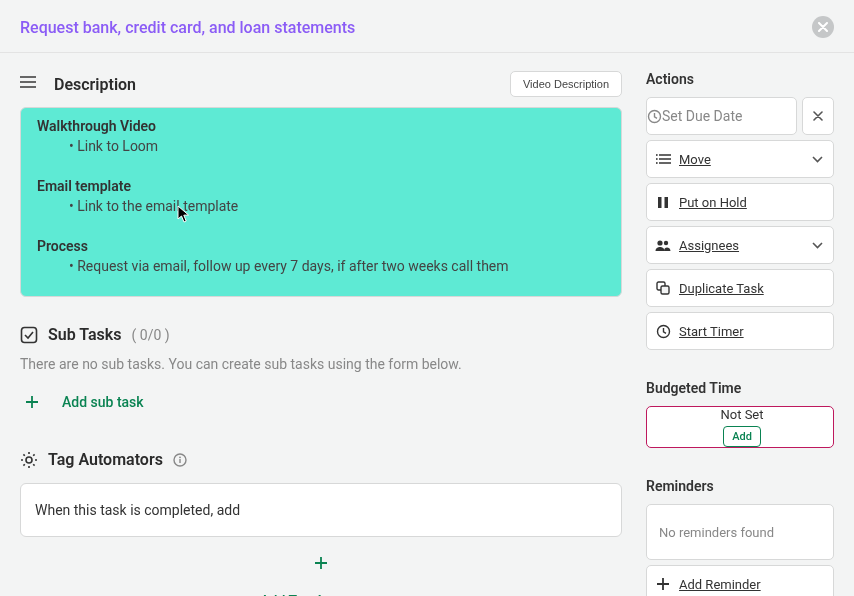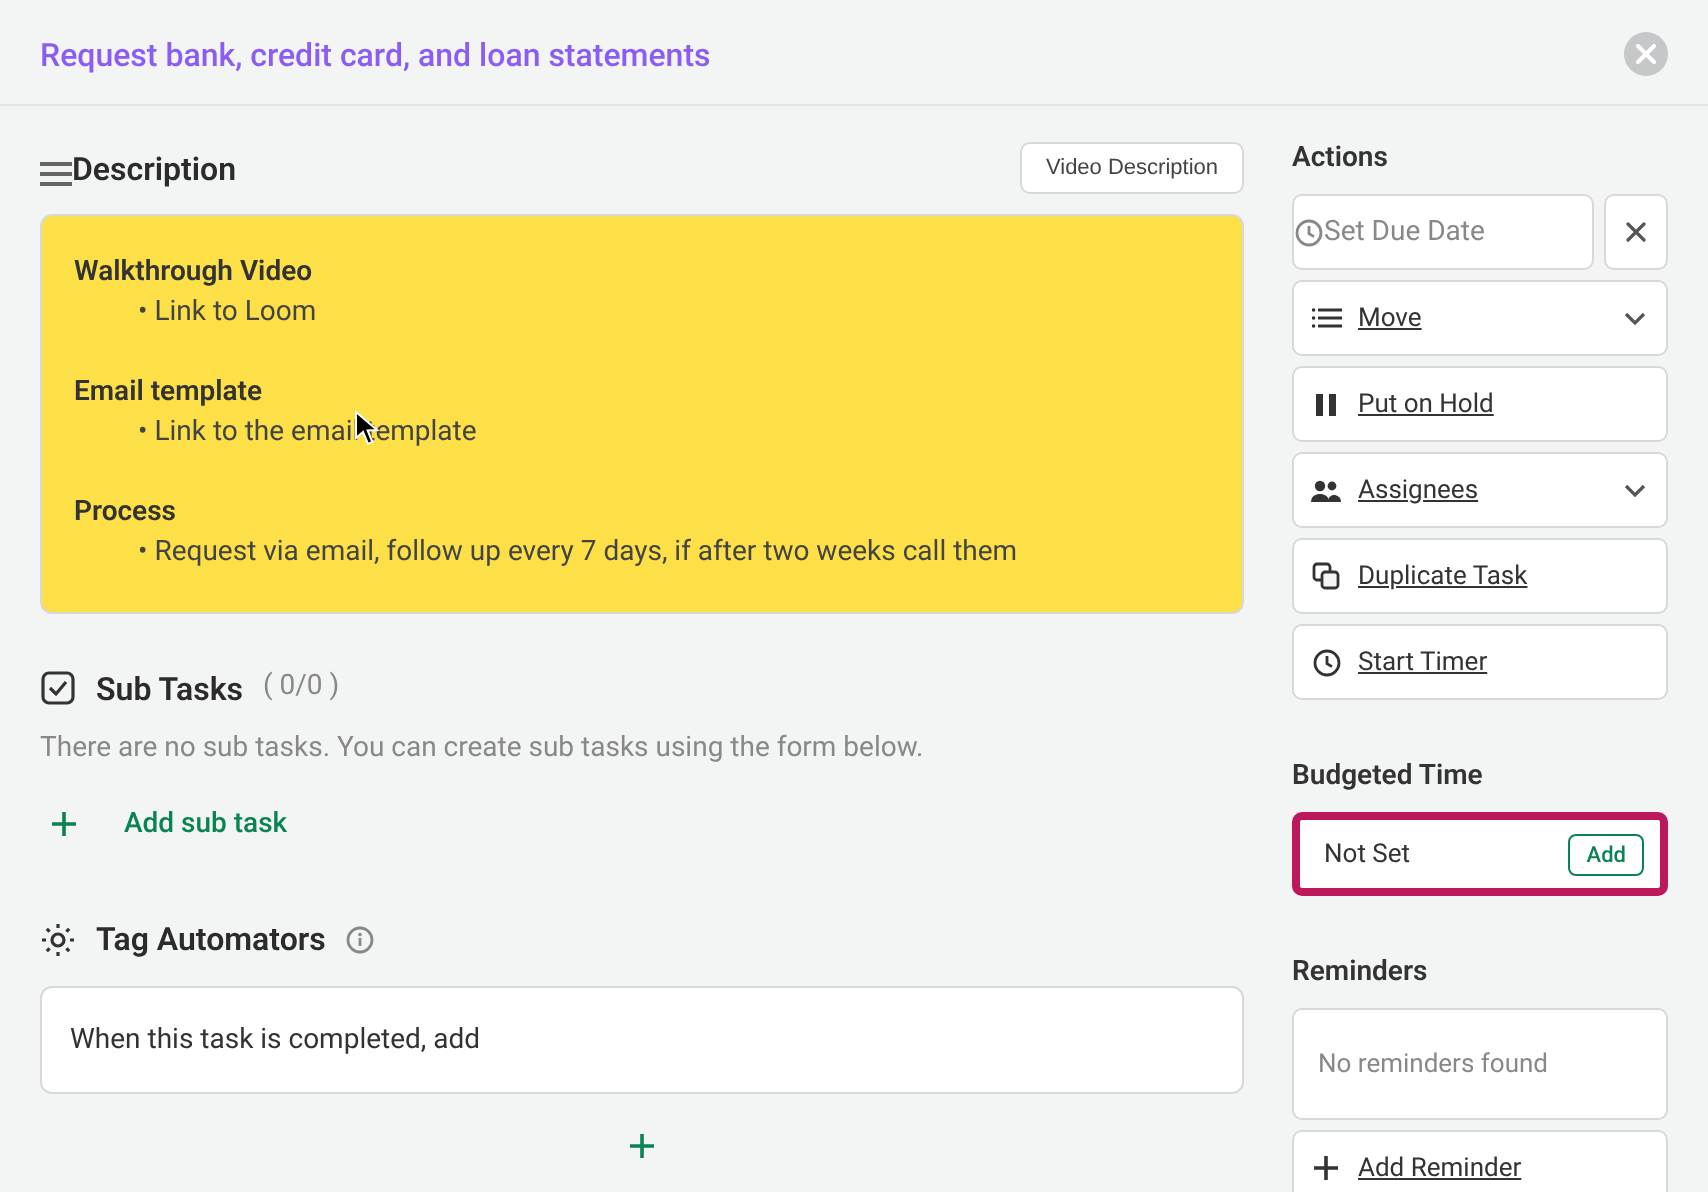--- a/index.html
+++ b/index.html
@@ -43,49 +43,50 @@
     .side-col { width: 188px; }
 
     .section-header {
       display: flex;
       align-items: center;
       justify-content: space-between;
       margin-bottom: 10px;
     }
     .section-title-wrap {
       display: flex;
-      align-items: flex-end;
-      gap: 0;
+      align-items: flex-start;
+      gap: 18px;
     }
     .section-title {
       font-size: 16px;
       font-weight: 600;
       color: #2b2b2b;
     }
     .edit-desc-btn {
       border: 1px solid #d7d8d8;
       background: #fff;
       border-radius: 5px;
       padding: 6px 12px;
       font-size: 11px;
       color: #444;
       cursor: pointer;
     }
     .description-box {
       border: 1px solid #d7d8d8;
-      background: #fde047;
+      background: #5eead4;
       border-radius: 6px;
-      padding: 20px 16px 18px 16px;
+      padding: 10px 16px 18px 16px;
     }
     .desc-h { font-weight: 600; font-size: 14px; color: #333; margin-bottom: 4px; }
     .desc-li { font-size: 14px; color: #444; padding-left: 32px; margin-bottom: 4px; }
     .desc-sep { height: 20px; }
 
     .subtasks-header {
       display: flex;
+      align-items: center;
       gap: 10px;
       margin-top: 28px;
       margin-bottom: 12px;
     }
     .subtasks-count { font-size: 14px; color: #888; }
     .subtasks-empty { font-size: 14px; color: #888; margin-bottom: 18px; }
     .add-link {
       display: flex;
       align-items: center;
       gap: 24px;
@@ -160,30 +161,31 @@
       background: #fff;
       border-radius: 5px;
       height: 38px;
       display: flex;
       align-items: center;
       justify-content: center;
       cursor: pointer;
     }
     .side-section { margin-top: 30px; }
     .budget-row {
-      border: 4px solid #be185d;
+      border: 1px solid #be185d;
       background: #fff;
       border-radius: 5px;
       height: 42px;
       display: flex;
       align-items: center;
       justify-content: space-between;
       padding: 0 8px 0 12px;
       font-size: 13px;
       color: #333;
+      flex-direction: column;
     }
     .budget-add {
       border: 1px solid #0a8352;
       color: #0a8352;
       background: #fff;
       border-radius: 4px;
       padding: 3px 8px;
       font-size: 11px;
       font-weight: 500;
       cursor: pointer;

